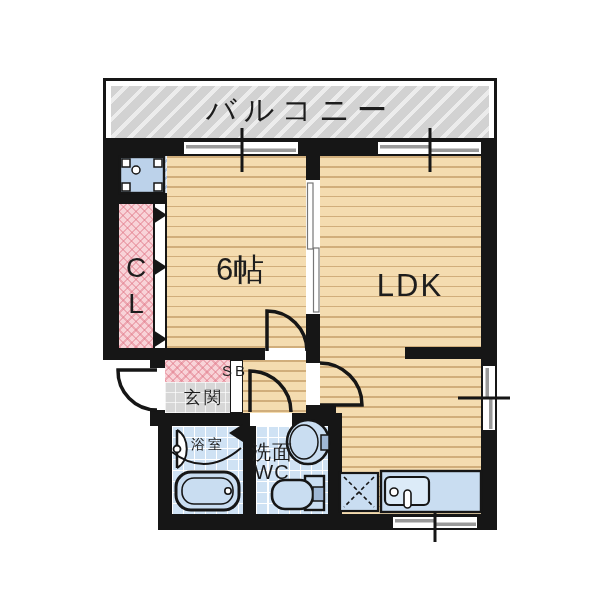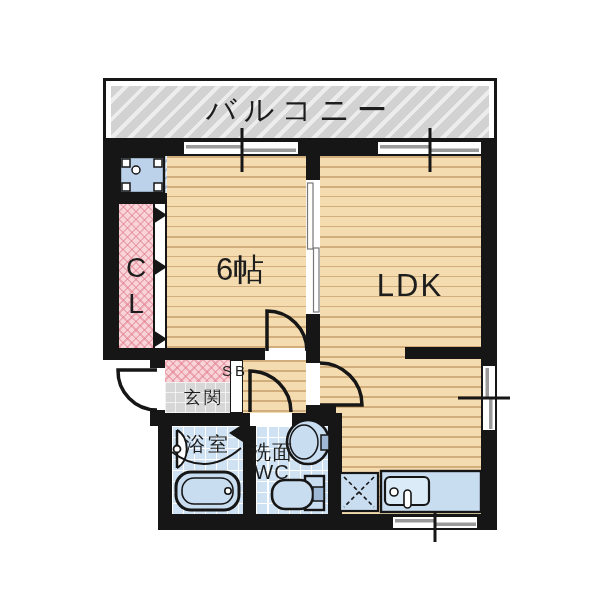--- a/index.html
+++ b/index.html
@@ -171,18 +171,18 @@
   </svg>
 
   <div class="lbl" style="left:300px;top:110px;font-size:30px;letter-spacing:7px;">バルコニー</div>
   <div class="lbl" style="left:240px;top:270px;font-size:31px;">6帖</div>
   <div class="lbl" style="left:410px;top:286px;font-size:31px;letter-spacing:2px;text-align:center;">LDK</div>
   <div class="lbl" style="left:136px;top:286px;font-size:28px;line-height:36px;">
     <span>C</span><br><span>L</span>
   </div>
   <div class="lbl" style="left:198px;top:371px;font-size:15px;letter-spacing:3px;margin-left:37px;">SB</div>
   <div class="lbl" style="left:204px;top:398px;font-size:17px;letter-spacing:3px;">玄関</div>
-  <div class="lbl" style="left:208px;top:444px;font-size:20px;letter-spacing:3px;">浴室</div>
+  <div class="lbl" style="left:208px;top:444px;font-size:14px;letter-spacing:3px;">浴室</div>
   <div class="lbl" style="left:272px;top:462px;font-size:20px;letter-spacing:1px;line-height:20px;">
     <span>洗面</span><br><span>WC</span>
   </div>
 
 </div>
 
 </body></html>

